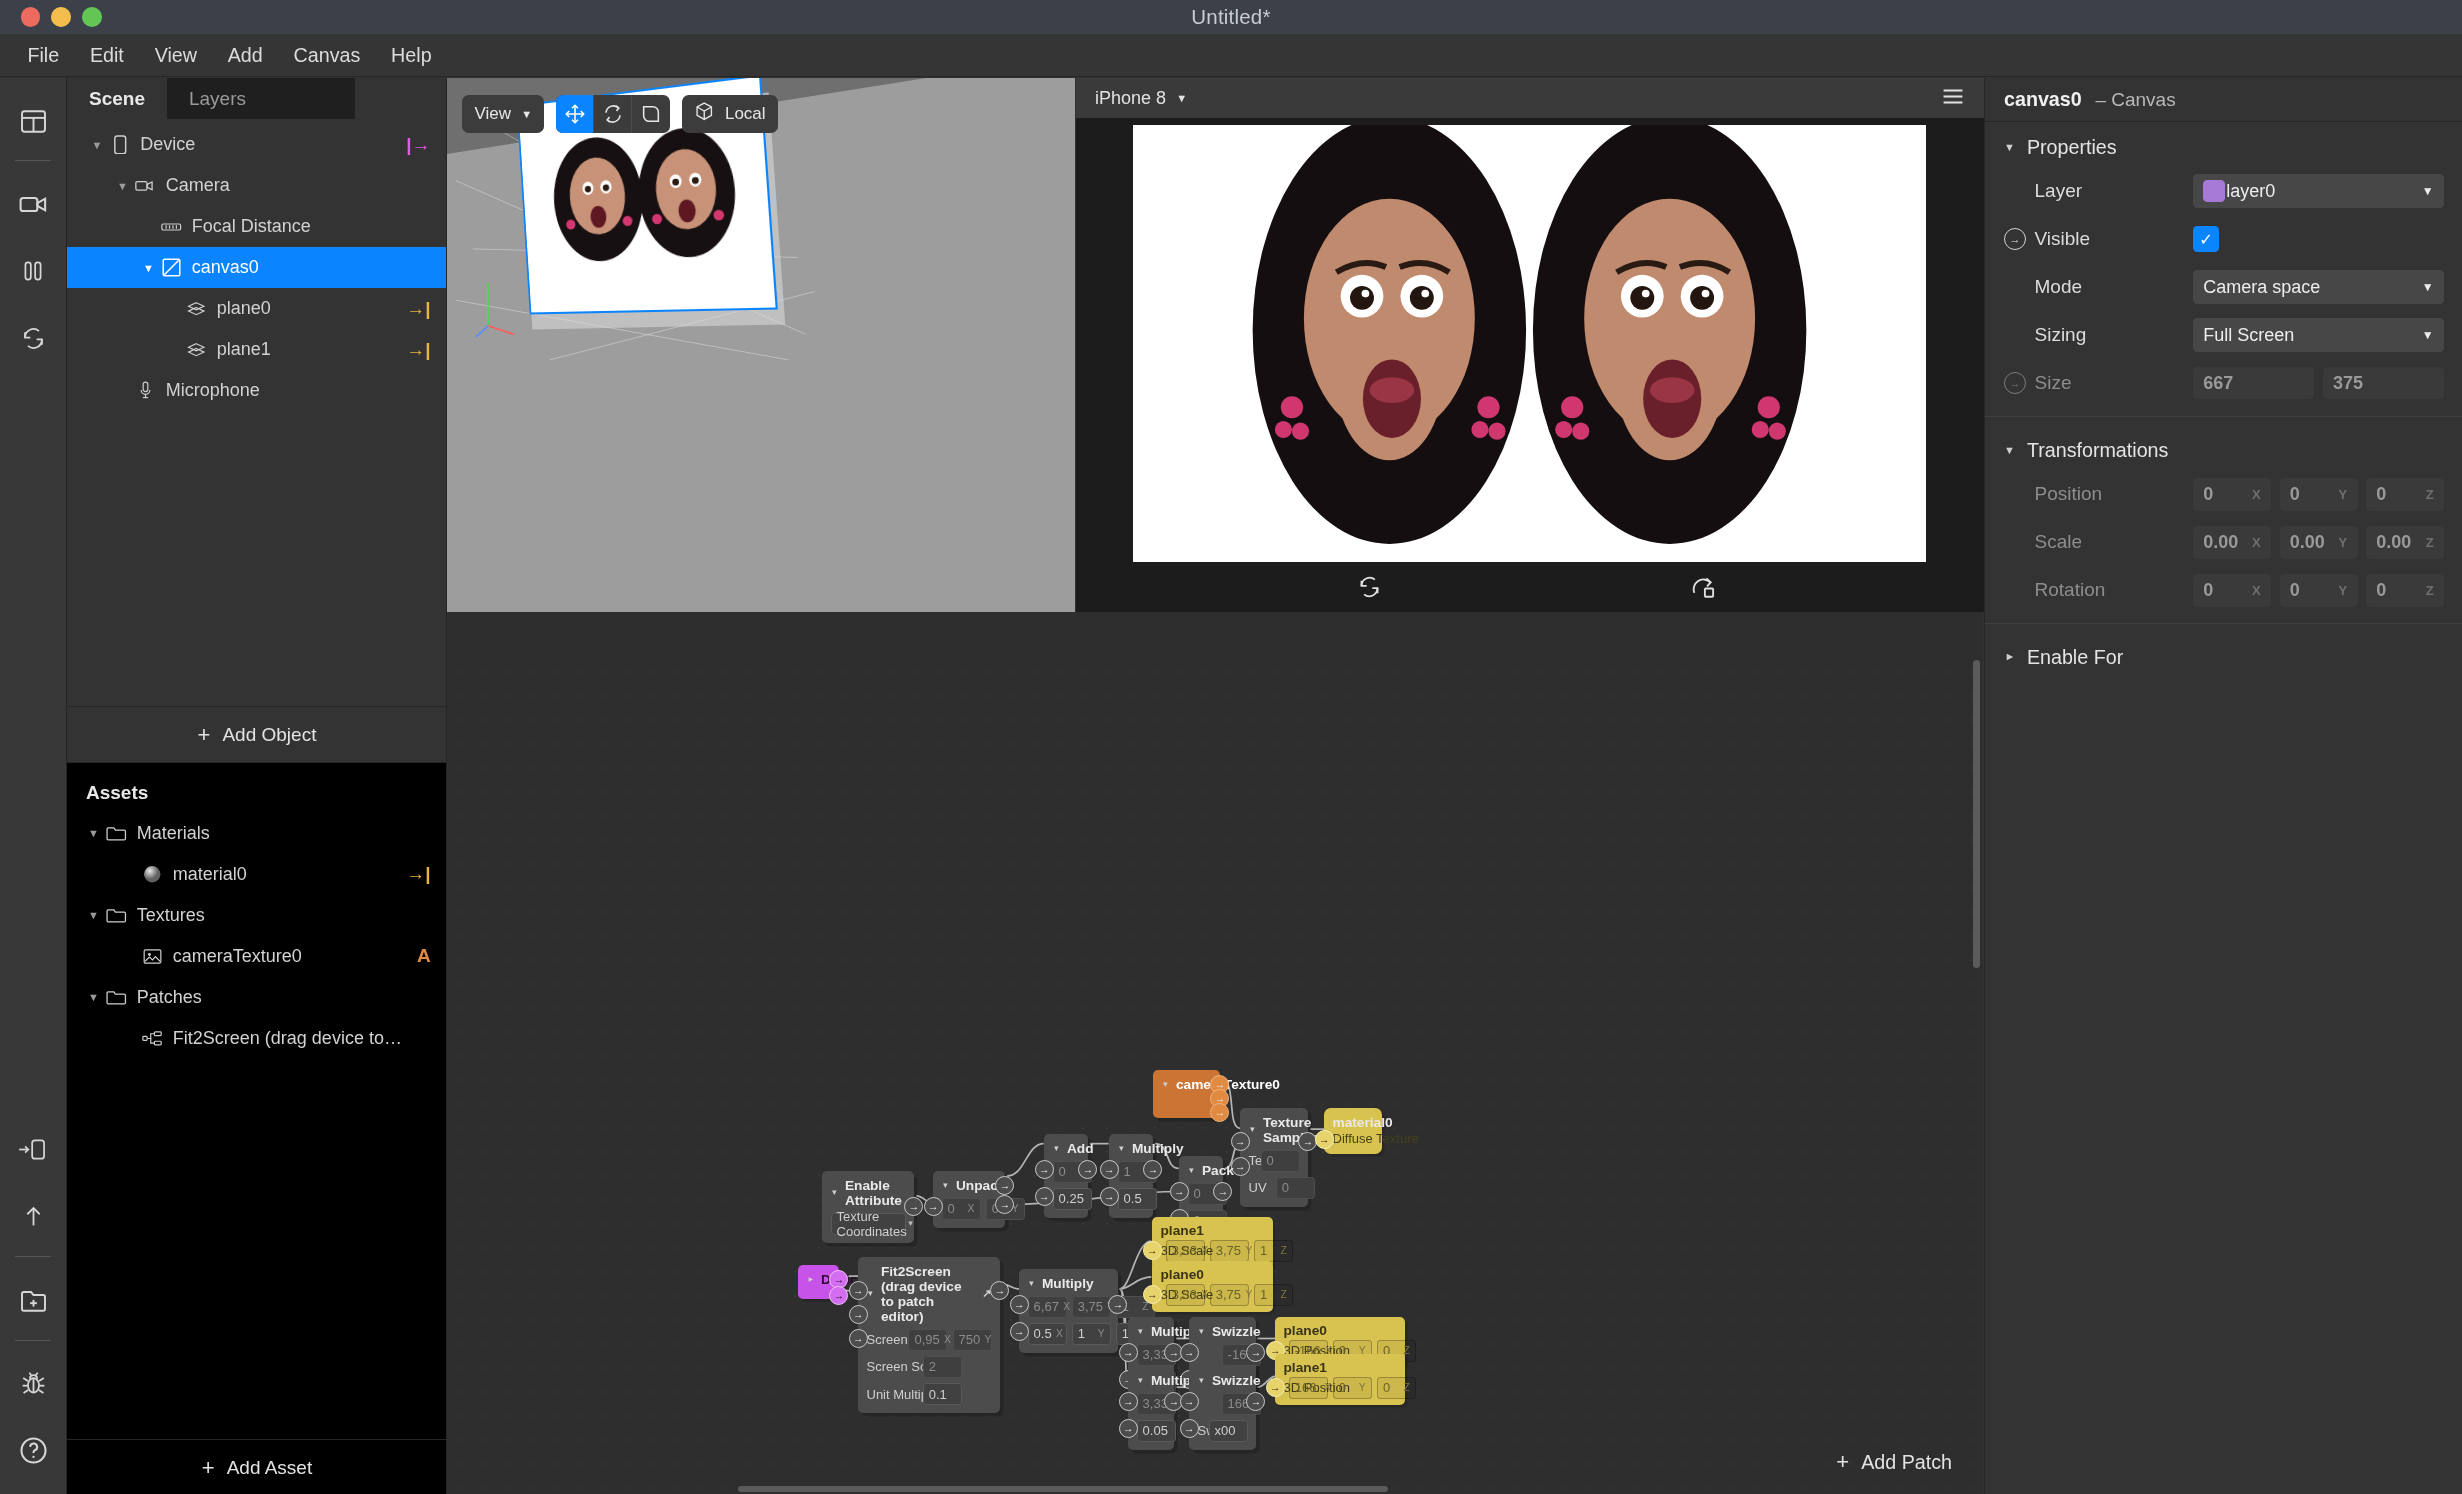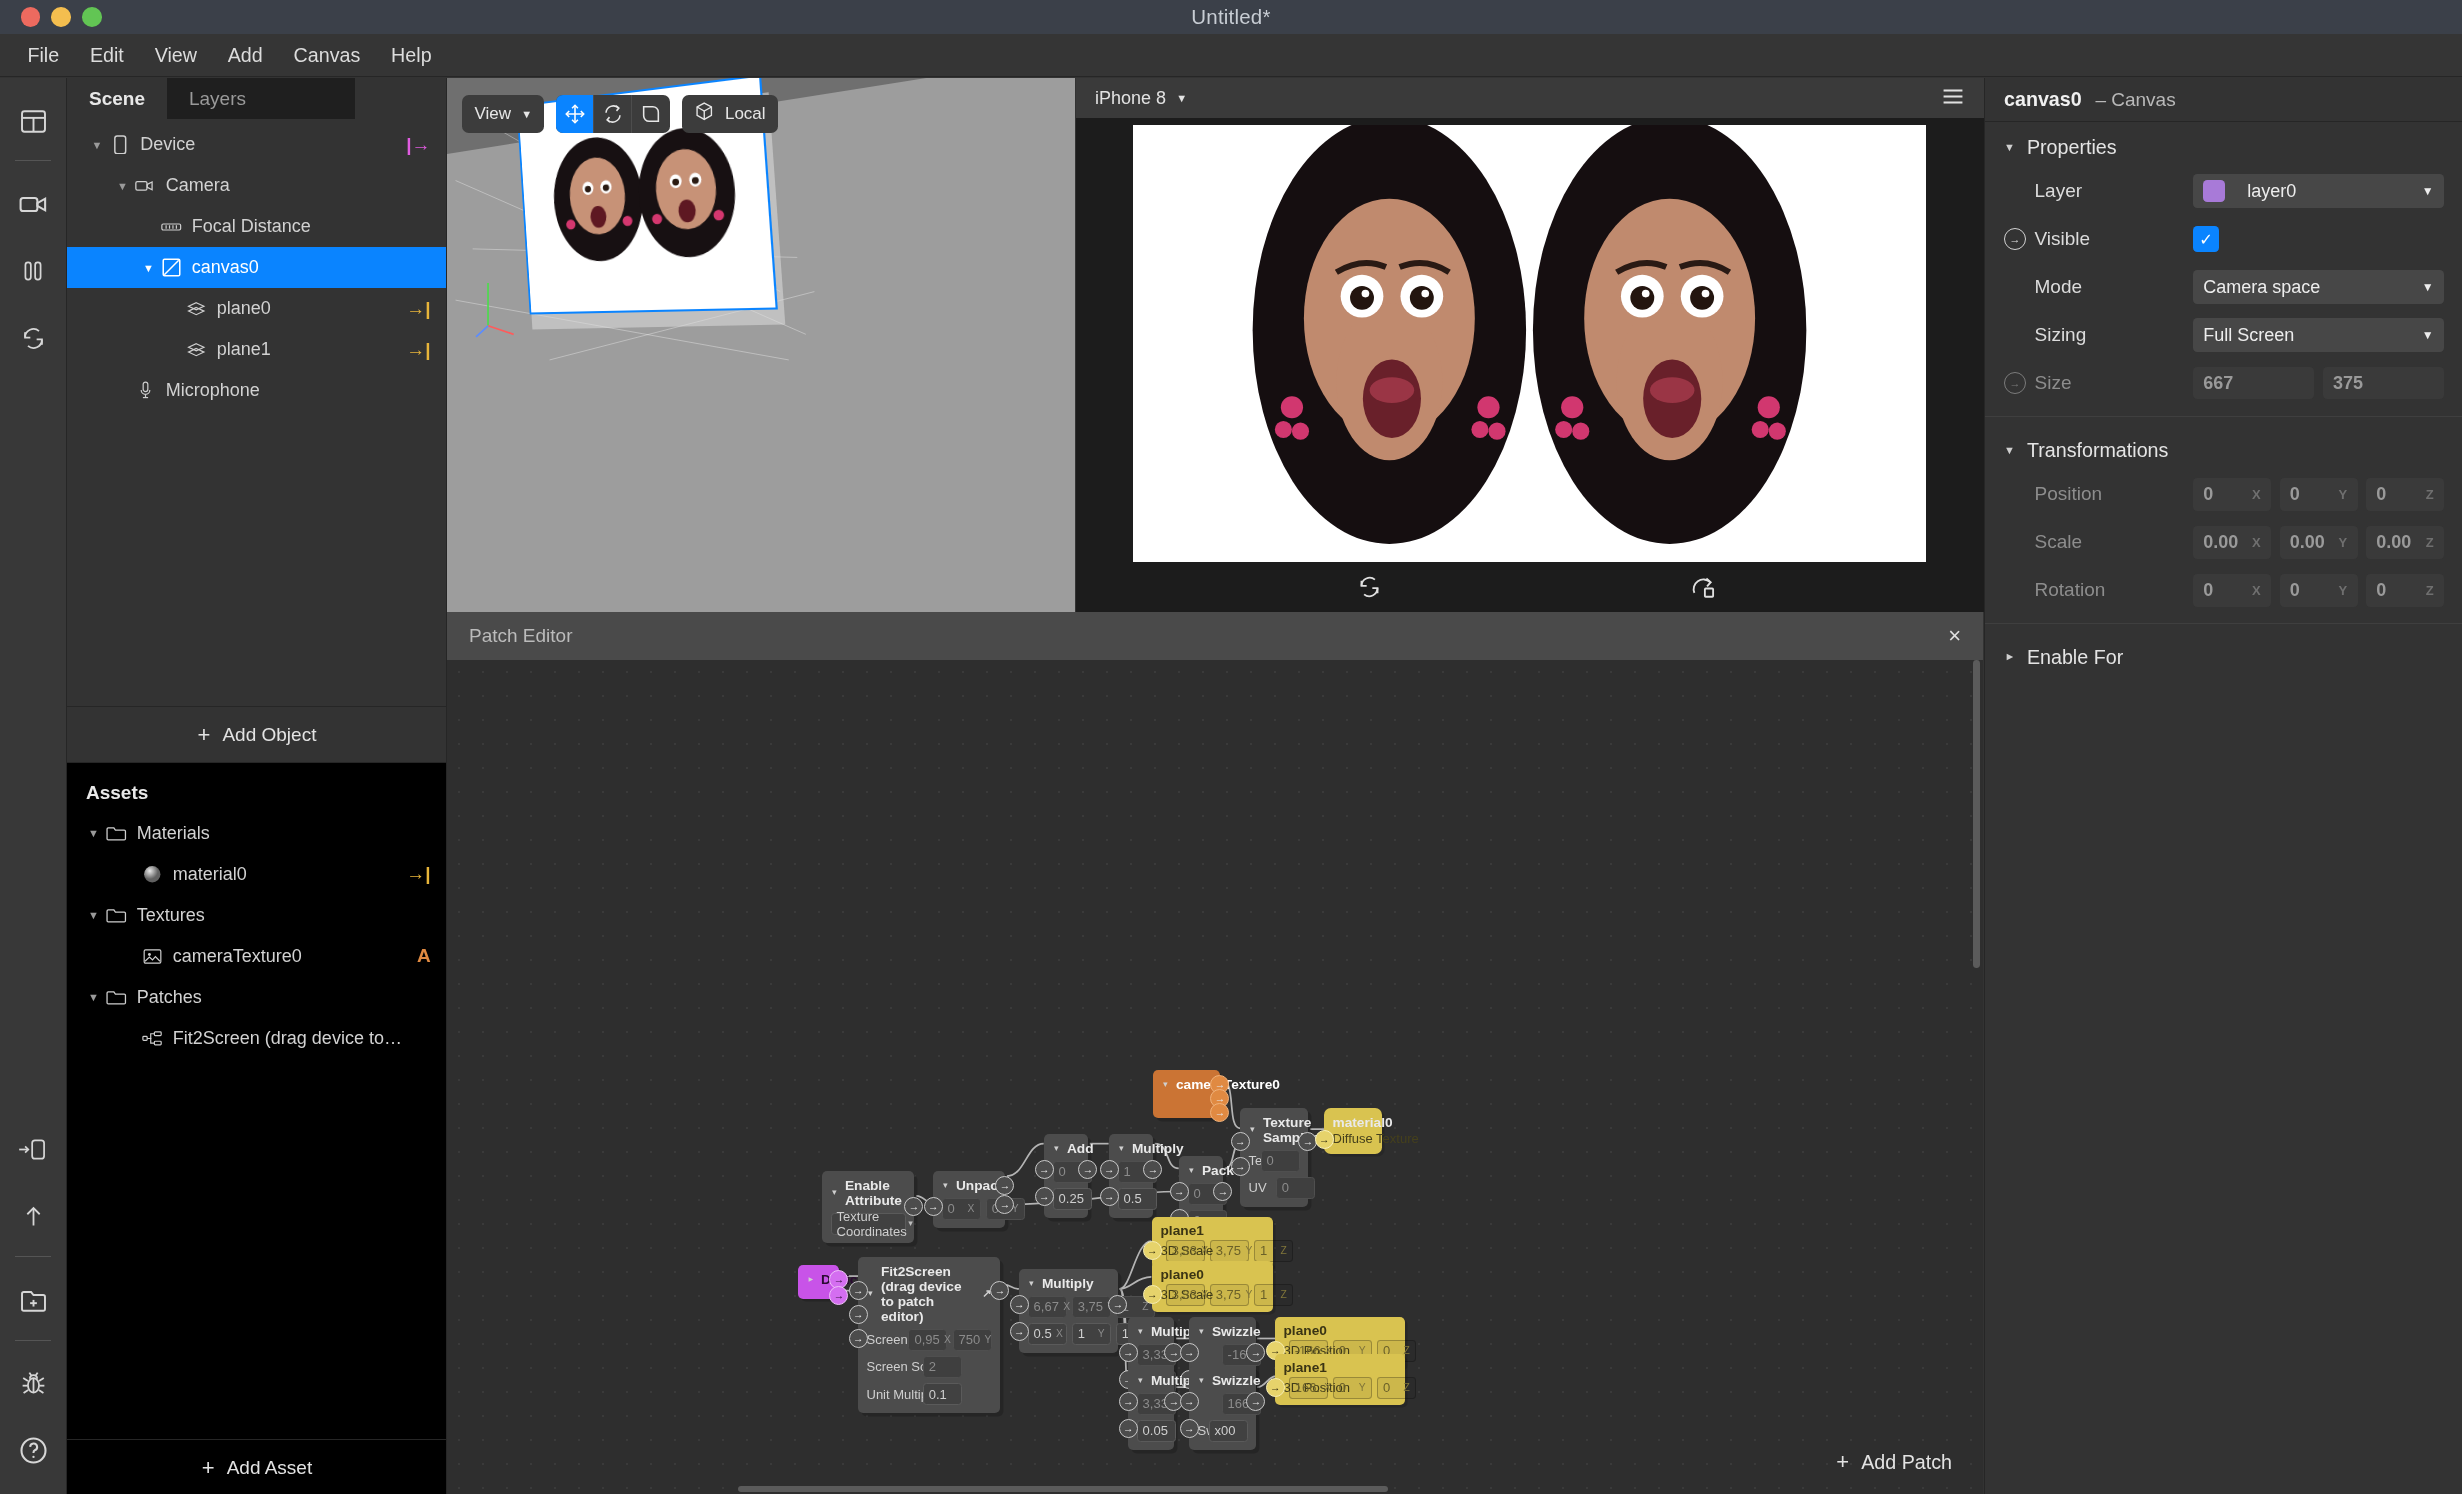--- a/index.html
+++ b/index.html
@@ -254,21 +254,21 @@
   }
   .prop-arrow.dim { border-color: #7b7b7b; color: #7b7b7b; }
   .prop-arrow.hidden { visibility: hidden; }
   .prop-label { font-size: 19px; color: #dcdcdc; width: 150px; }
   .prop-label.dim { color: #8d8d8d; }
   .select {
     flex: 1 1 auto; height: 34px; background: #474747; border-radius: 4.3px;
     display: flex; align-items: center; padding: 0 10.3px; gap: 10.3px;
     color: #ededed; font-size: 18px; justify-content: space-between;
   }
-  .select .lft { display: flex; align-items: center; gap: 22px; }
+  .select .lft { display: flex; align-items: center; gap: 1px; }
   .swatch { width: 22px; height: 22px; border-radius: 4.3px; background: #a87ad8; }
   .chk {
     width: 26px; height: 26px; border-radius: 4.3px; background: #0a84ff;
     display: flex; align-items: center; justify-content: center; color: #fff; font-size: 16.2px;
   }
   .numfield {
     height: 32.5px; background: #3a3a3a; border-radius: 4.3px; display: flex;
     align-items: center; padding: 0 10.3px; font-size: 18px; color: #9a9a9a;
     flex: 1 1 0; justify-content: space-between; font-weight: bold;
   }
@@ -726,24 +726,20 @@
         <svg width="27" height="26" viewBox="0 0 24 24" fill="none" stroke="currentColor" stroke-width="1.7">
           <path d="M4.5 17.5A9 9 0 0 1 19 7.5"></path>
             <polyline points="15.6,4.2 19.6,7.6 16.2,11.4"></polyline>
           <rect x="14.2" y="13.4" width="7.6" height="7.6" rx="0.8"></rect>
         </svg>
       </div>
     </div>
   </div>
 
   <div class="patch-editor">
-    <div class="pe-header">
-      <span>Patch Editor</span>
-      <span class="pe-close">×</span>
-    </div>
     <div class="pe-canvas">
 
       <svg class="wires" viewBox="0 0 1797 976" width="1536" height="834">
 
         <path d="M549 627 C558 627 560 636 569 636"></path>
 
         <path d="M655 604 C676 604 678 566 698 566"></path>
 
         <path d="M655 637 C740 637 790 622 856 622"></path>
 

